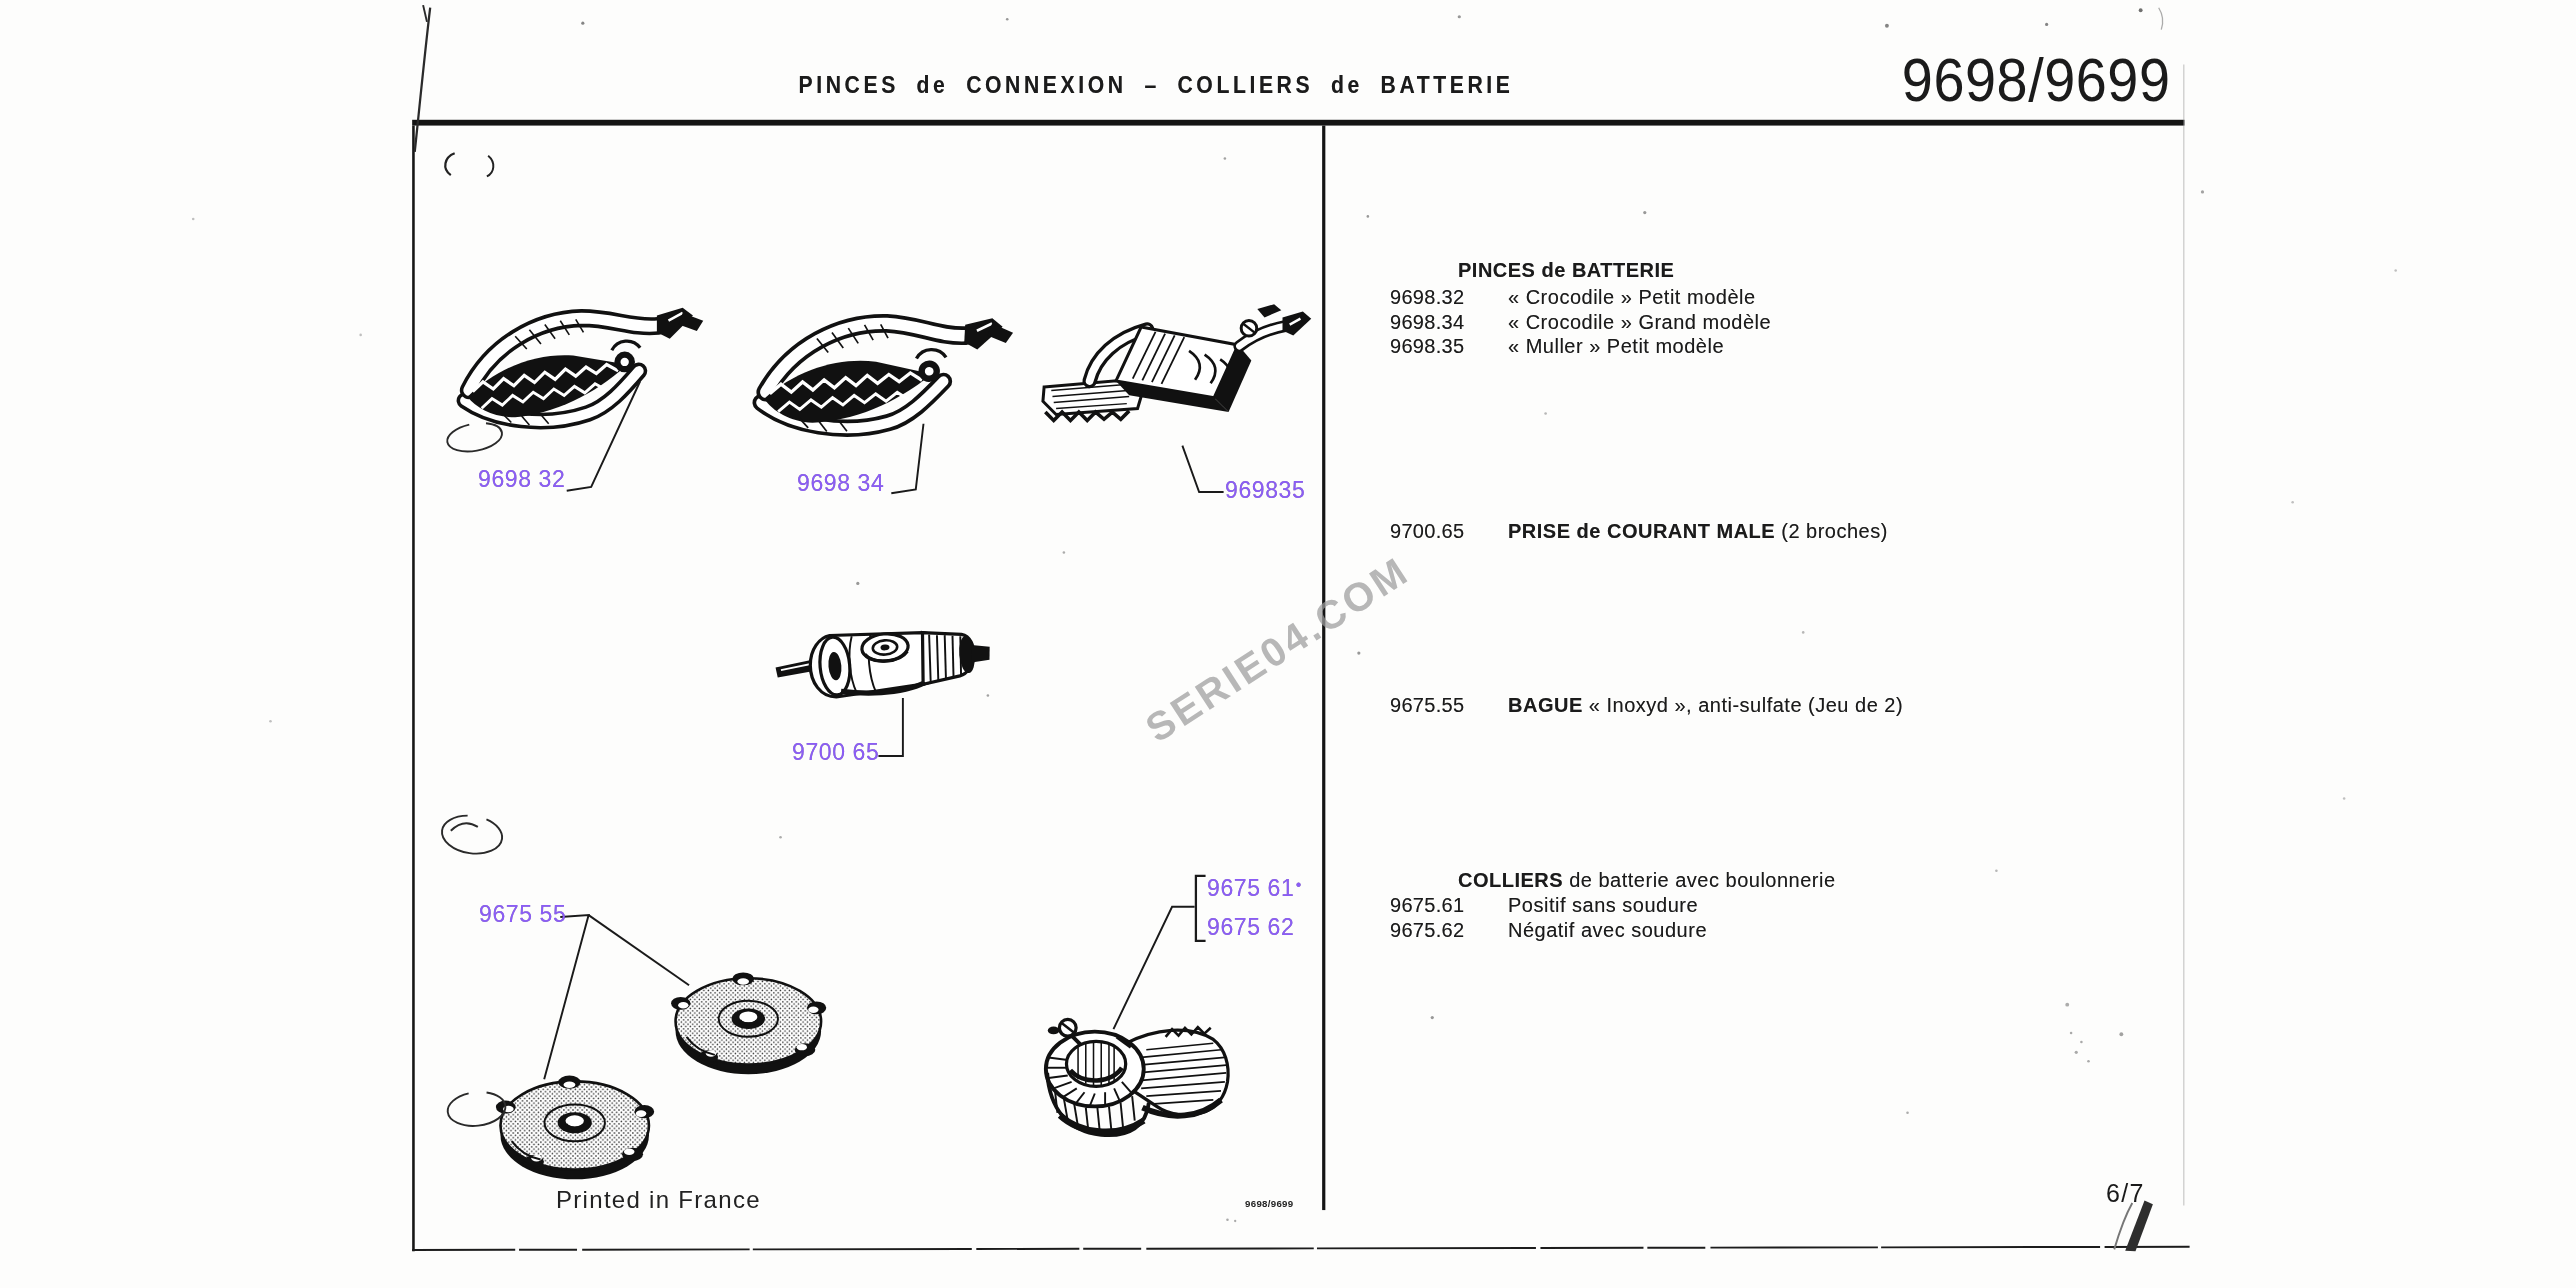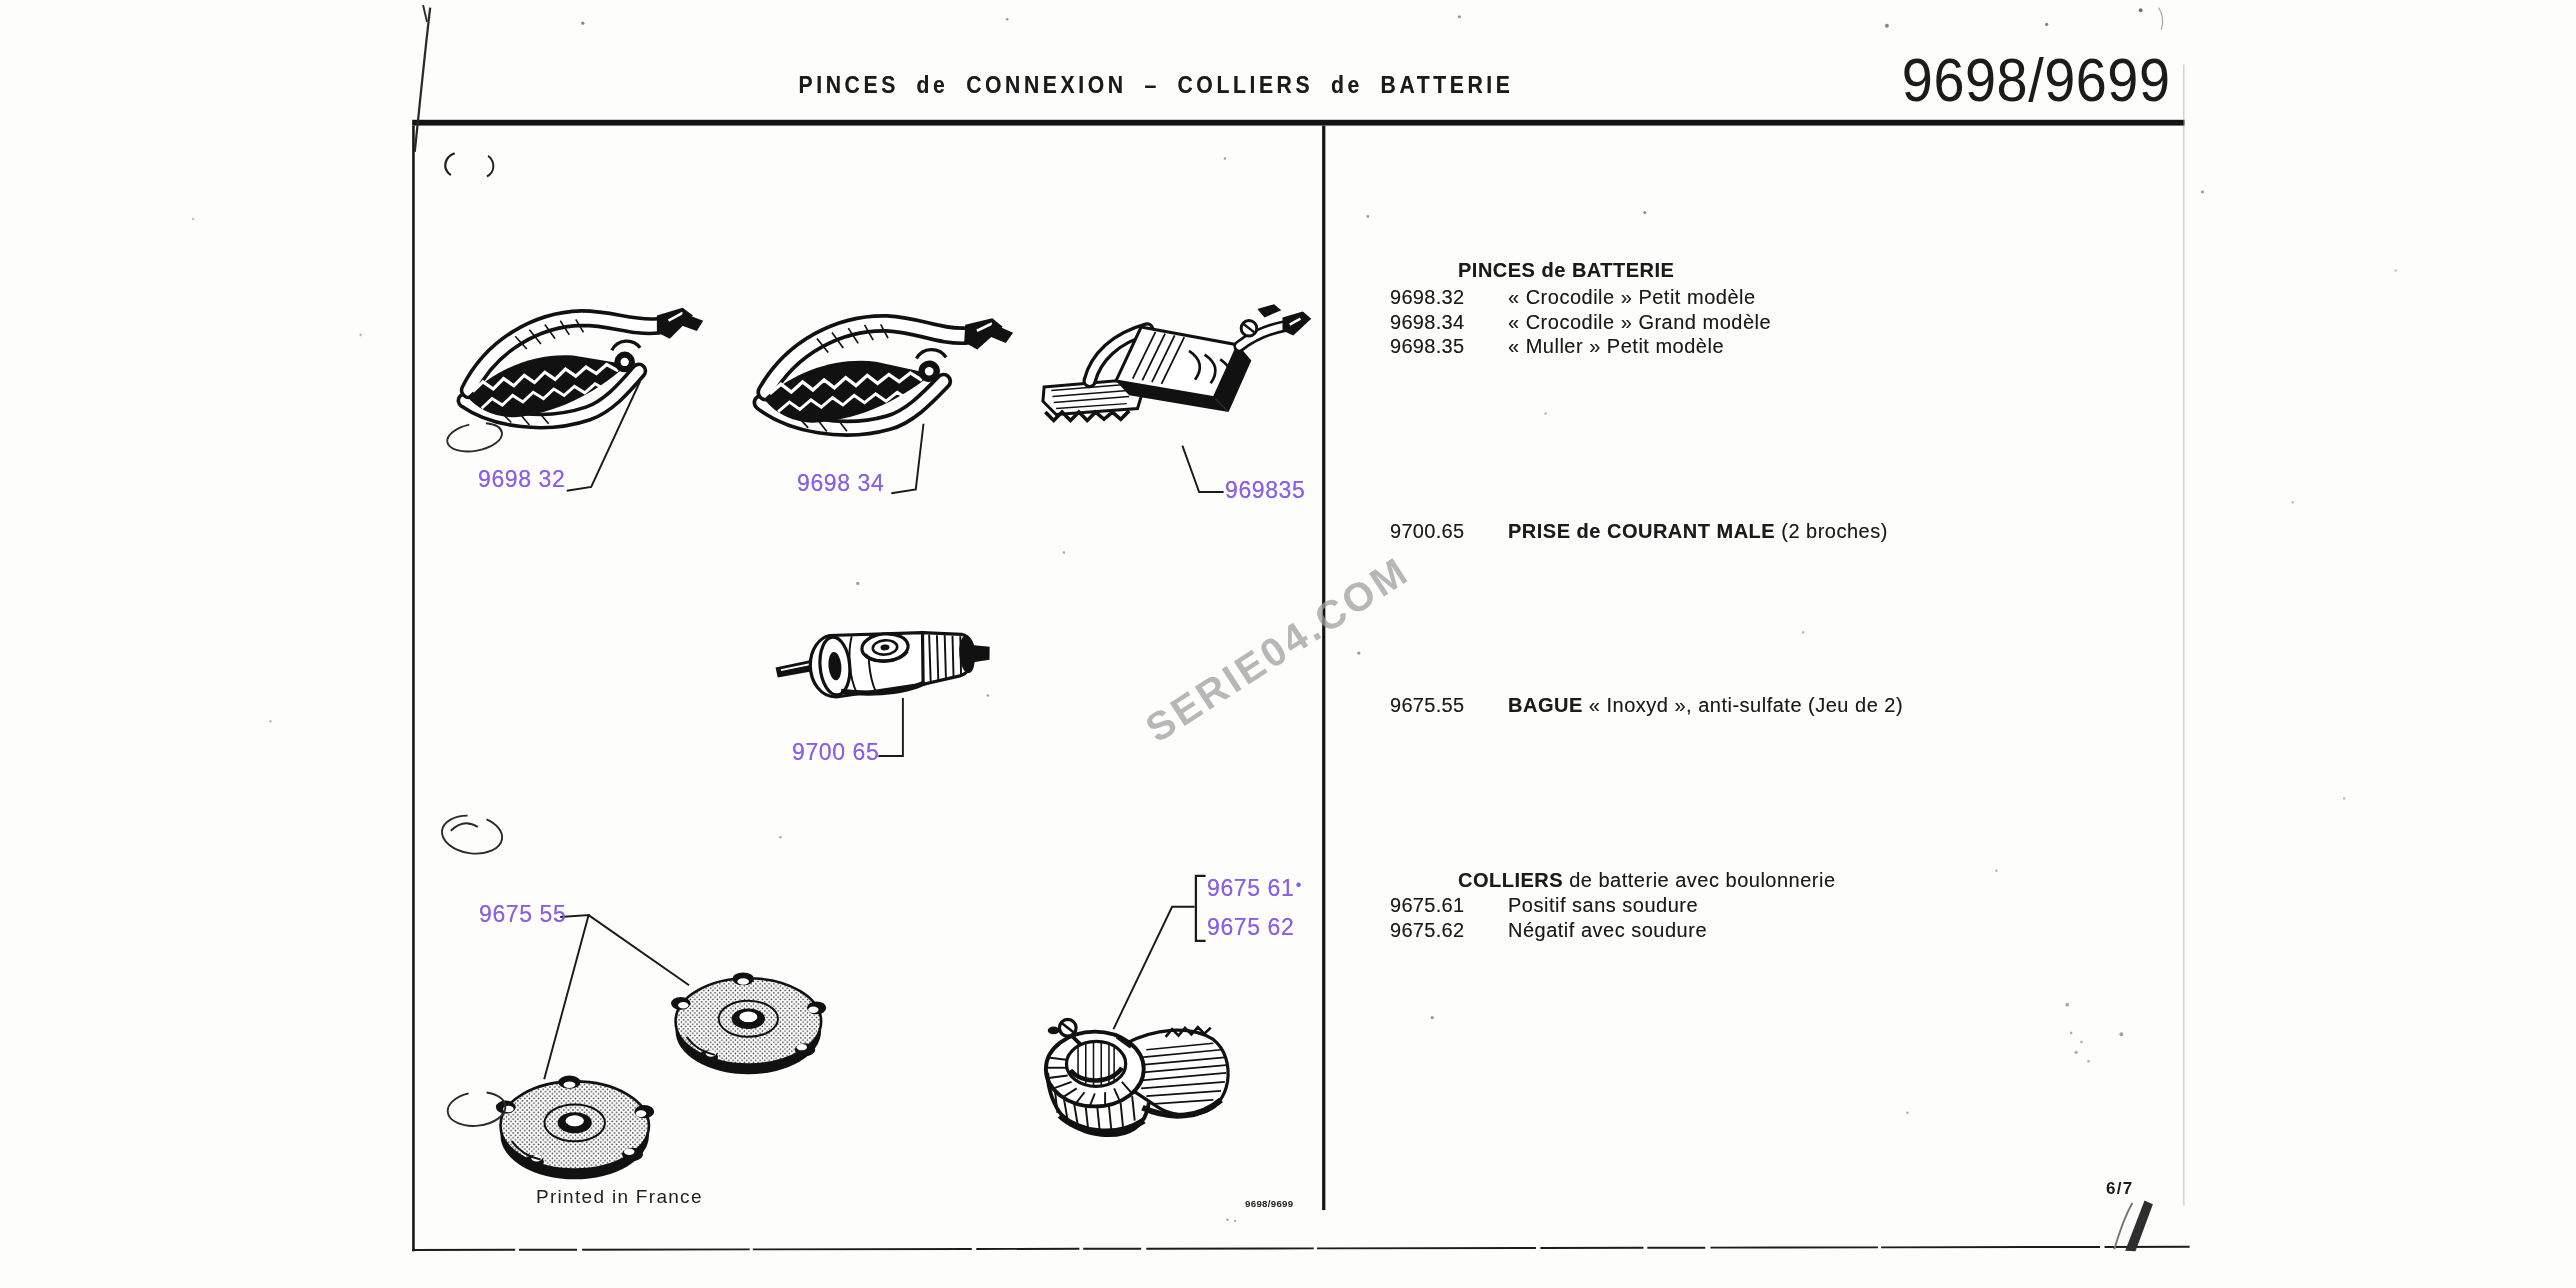--- a/index.html
+++ b/index.html
@@ -30,23 +30,23 @@
   
   .callout{position:absolute;font-size:23px;line-height:1;letter-spacing:0.6px;white-space:nowrap;color:#8b5cf6;}
   .cdot{font-size:16px;vertical-align:6.4px;margin-left:1.3px;}
   
   .watermark{
     left:1150px;top:710px;font-size:40px;font-weight:bold;letter-spacing:3.2px;
     color:#9d9d9d;opacity:.72;transform:rotate(-33deg);transform-origin:0 50%;
     white-space:nowrap;
   }
   
-  .printed{left:536px;top:1186px;font-size:19px;letter-spacing:1.3px;color:#222;}
+  .printed{left:556px;top:1186px;font-size:24px;letter-spacing:1.3px;color:#222;}
   .doc-ref-small{left:1245px;top:1198px;font-size:9.7px;font-weight:bold;letter-spacing:0.3px;color:#222;}
-  .page-num{left:2106px;top:1179px;font-size:17px;letter-spacing:1.3px;color:#1a1a1a;font-weight:bold;}
+  .page-num{left:2106px;top:1179px;font-size:25px;letter-spacing:1.3px;color:#1a1a1a;}
   svg.overlay{position:absolute;left:0;top:0;width:2576px;height:1288px;}
 </style>
 </head>
 <body>
 
 <svg class="overlay" viewBox="0 0 4000 2000">
   <defs>
     <pattern id="stip" width="7" height="7" patternUnits="userSpaceOnUse">
       <rect width="7" height="7" fill="#ffffff"></rect>
       <circle cx="2" cy="2" r="1.2" fill="#2e2e2e"></circle>

